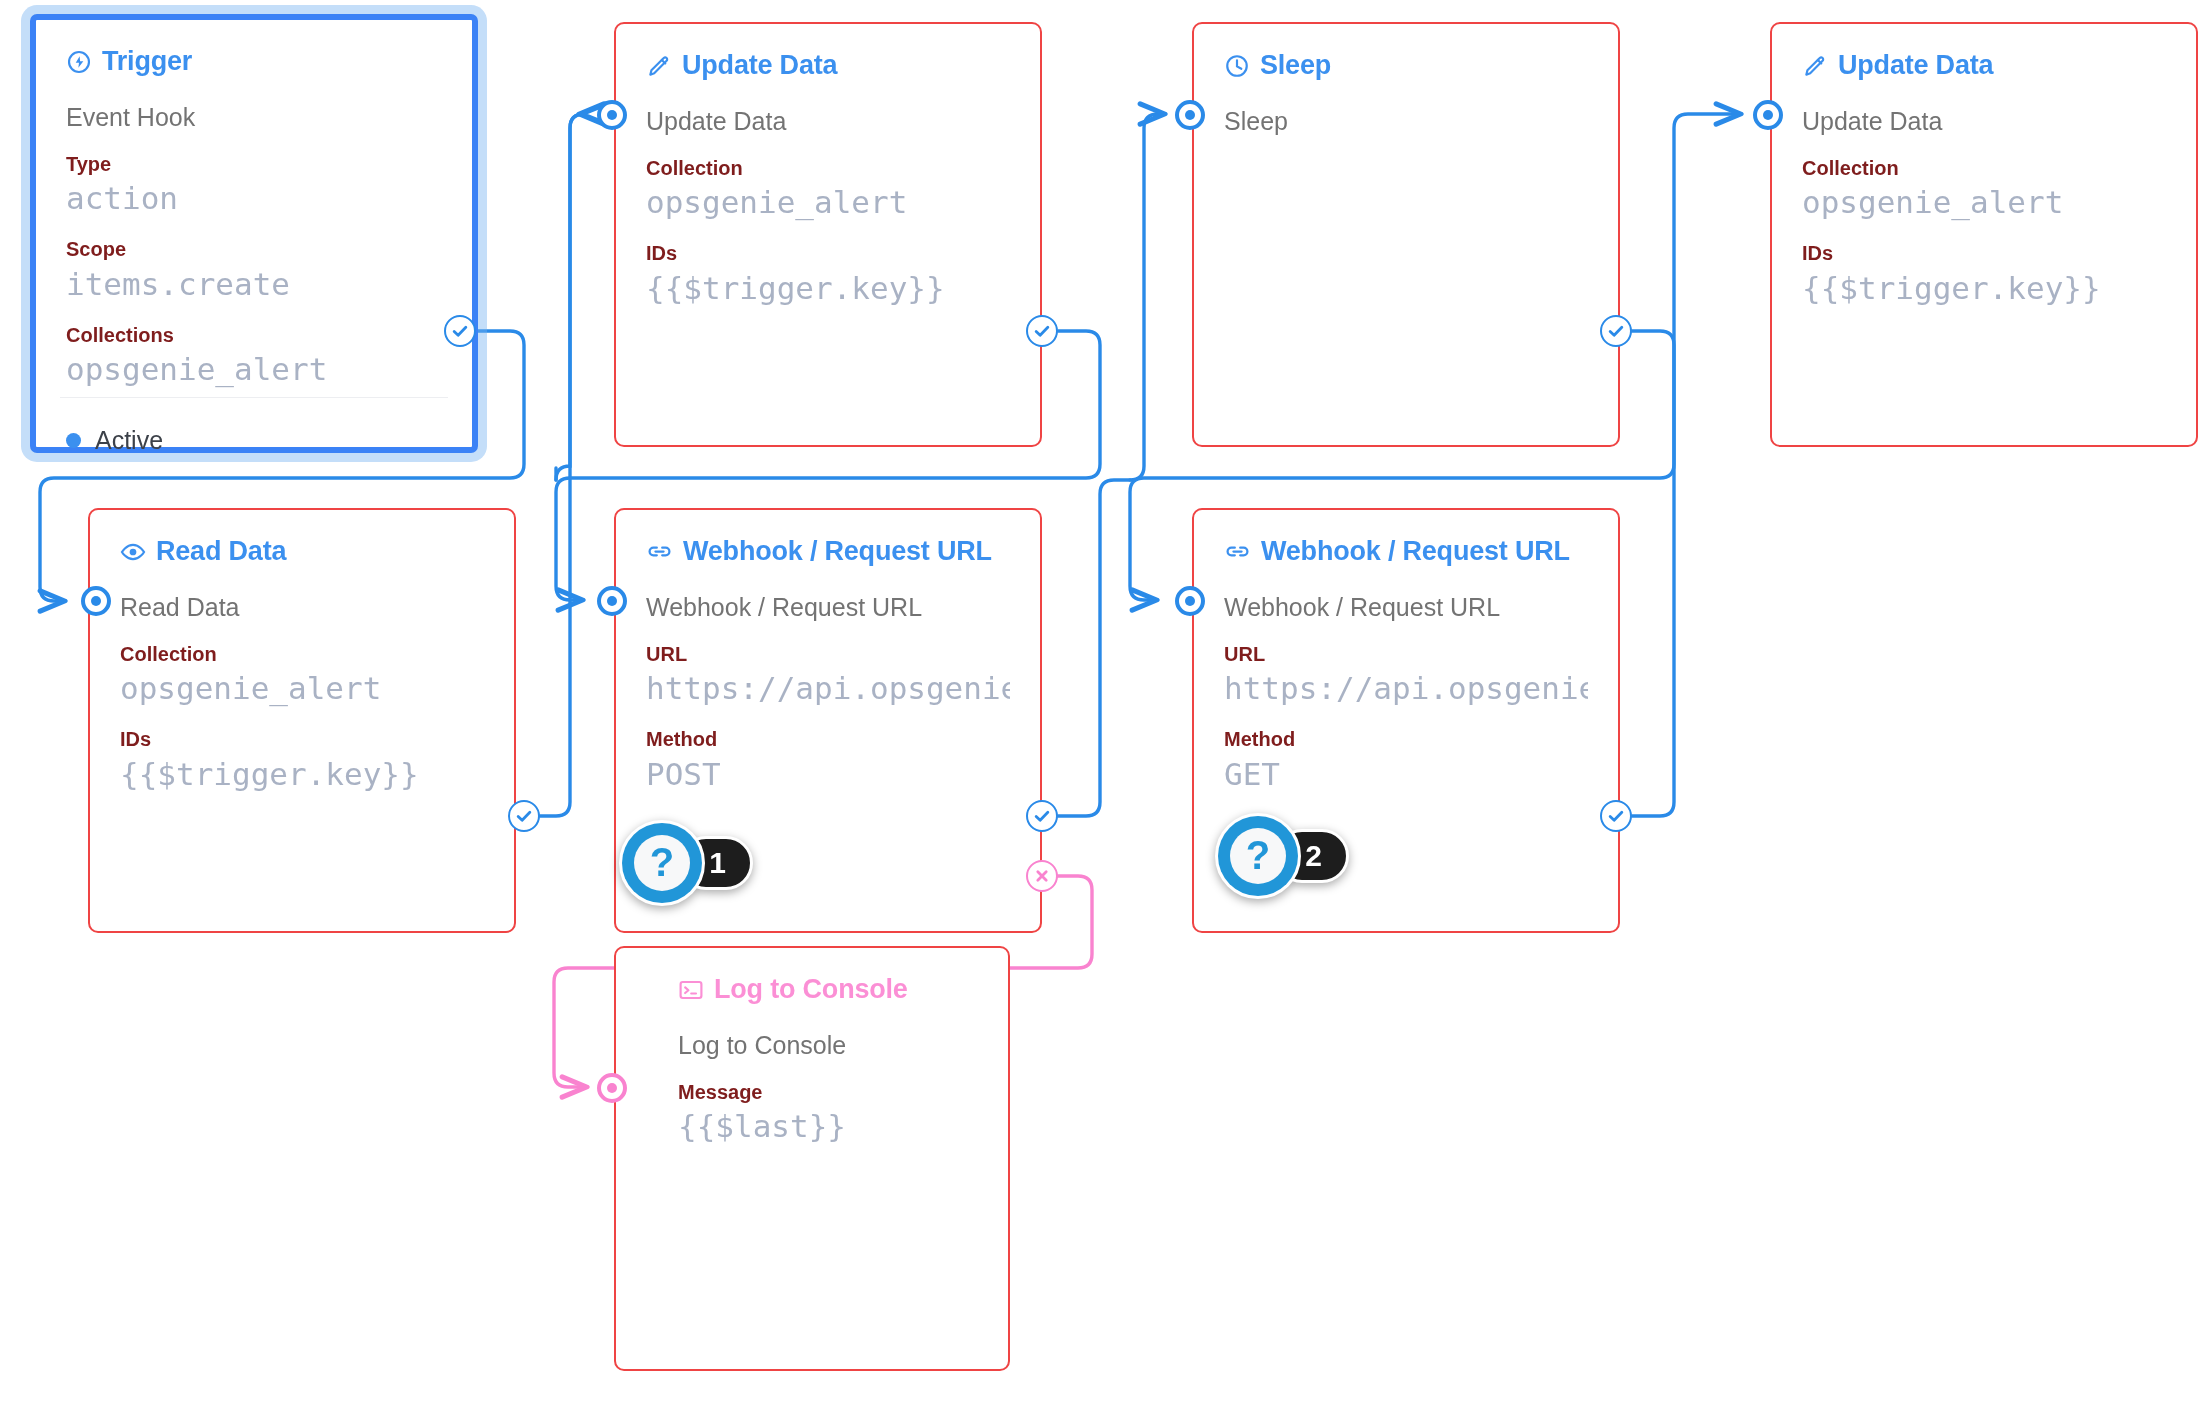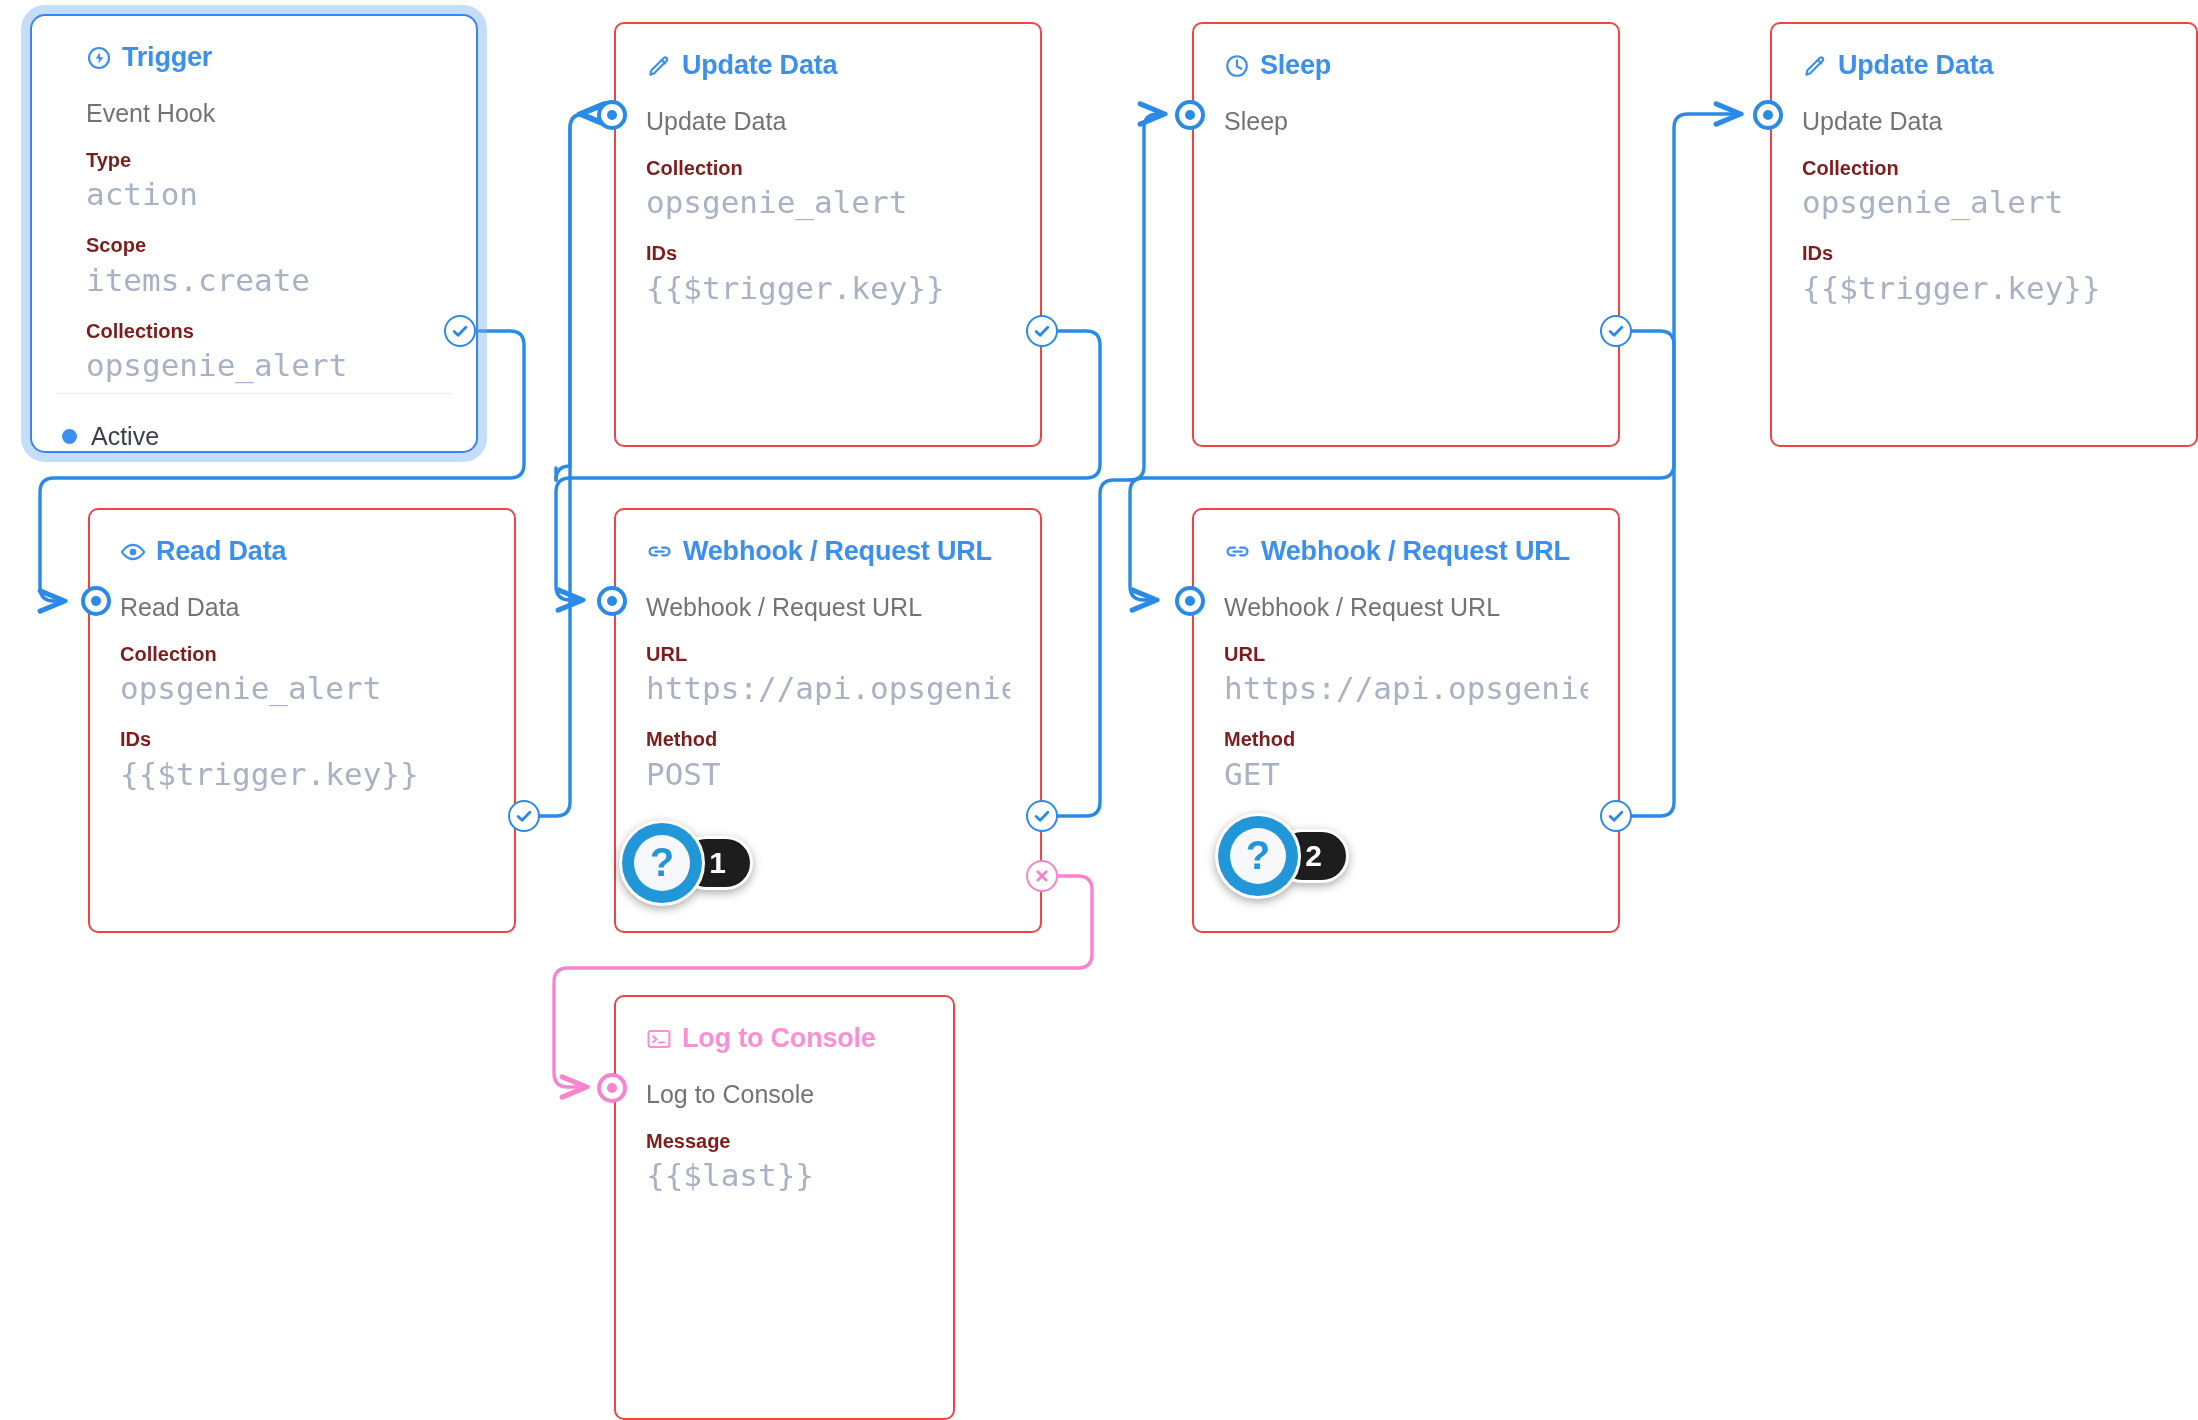--- a/index.html
+++ b/index.html
@@ -28,24 +28,23 @@
 
   
   .panel {
     position: absolute;
     background: #ffffff;
     border: 2px solid #ef4444;
     border-radius: 10px;
     z-index: 3;
   }
   .panel.trigger-panel {
-    border: 2px solid #3b82f6;
+    border: 6px solid #3b82f6;
     box-shadow: 0 0 0 9px rgba(115,176,240,0.42);
-    border-radius: 15px;
-    padding-left: 24px;
+    border-radius: 7px;
   }
   .panel-inner { padding: 26px 30px 20px 30px; }
 
   .panel-title {
     display: flex;
     align-items: center;
     gap: 10px;
     font-size: 27px;
     font-weight: bold;
     color: #3b90ef;
@@ -397,21 +396,21 @@
         <div class="field-key">URL</div>
         <div class="field-val">https://api.opsgenie.com/v…</div>
       </div>
       <div class="field">
         <div class="field-key">Method</div>
         <div class="field-val">GET</div>
       </div>
     </div>
   </div>
 
-  <div class="panel" style="left:614px; top:995px; width:341px; height:425px;">
+  <div class="panel" style="left:614px; top:946px; width:396px; height:425px;padding-left:32px;">
     <div class="panel-inner">
       <div class="panel-title pink">
         <span class="t-icon">
           <svg width="26" height="26" viewBox="0 0 24 24" fill="none" stroke="#fb8fd5" stroke-width="2" stroke-linecap="round" stroke-linejoin="round">
             <rect x="2.4" y="4.6" width="19.2" height="14.8" rx="2"></rect>
             <path d="M6.6 9.6 L9.6 12.2 L6.6 14.8"></path>
             <path d="M12.2 15.2 H16.6"></path>
           </svg>
         </span>
         <span>Log to Console</span>

